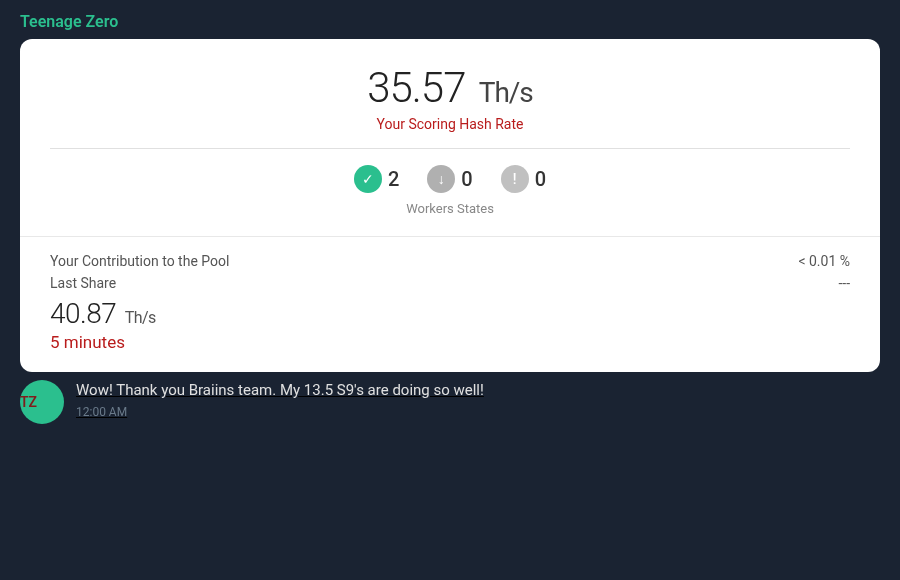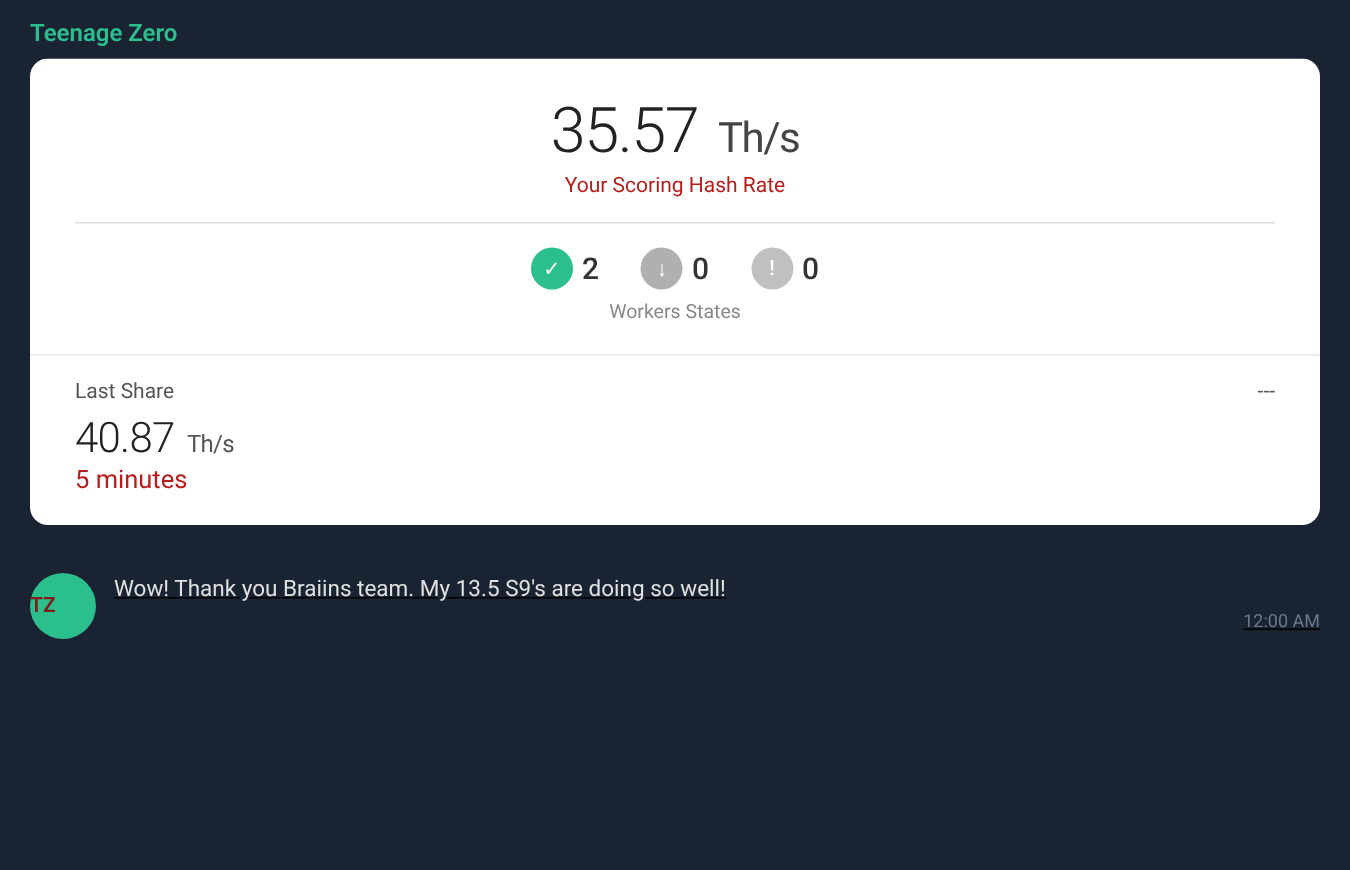--- a/index.html
+++ b/index.html
@@ -19,21 +19,21 @@
       color: #2bbf8e;
       font-size: 16px;
       font-weight: 600;
     }
 
     .chat-area {
       flex: 1;
       display: flex;
       flex-direction: column;
       padding: 0 20px 10px 20px;
-      gap: 28px;
+      gap: 4px;
       overflow: hidden;
     }
 
     
     .card {
       background: #ffffff;
       border-radius: 12px;
       overflow: hidden;
       width: 100%;
     }
@@ -203,21 +203,20 @@
     .message-text {
       font-size: 15px;
       color: #e0e0e0;
       line-height: 1.4;
     }
 
     .message-time {
       font-size: 12px;
       color: #6a7a8a;
       margin-top: 4px;
-      text-align: right;
     }
   </style>
 </head>
 <body>
 
 <div class="chat-header">
   <span>Teenage Zero</span>
 </div>
 
 <div class="chat-area">
@@ -243,20 +242,24 @@
         </div>
         <div class="worker-badge">
           <div class="badge-icon badge-gray-warn">!</div>
           <span>0</span>
         </div>
       </div>
       <div class="workers-label">Workers States</div>
     </div>
 
     <div class="card-bottom">
+      <div class="info-row">
+        <span class="info-label">Your Contribution to the Pool</span>
+        <span class="info-value">&lt; 0.01 %</span>
+      </div>
       <div class="info-row">
         <span class="info-label">Last Share</span>
         <span class="info-value">---</span>
       </div>
 
       <div class="stats-row">
         <div class="stat-block">
           <div class="stat-value">
             <span>40.87</span>
             <span class="unit">Th/s</span>

